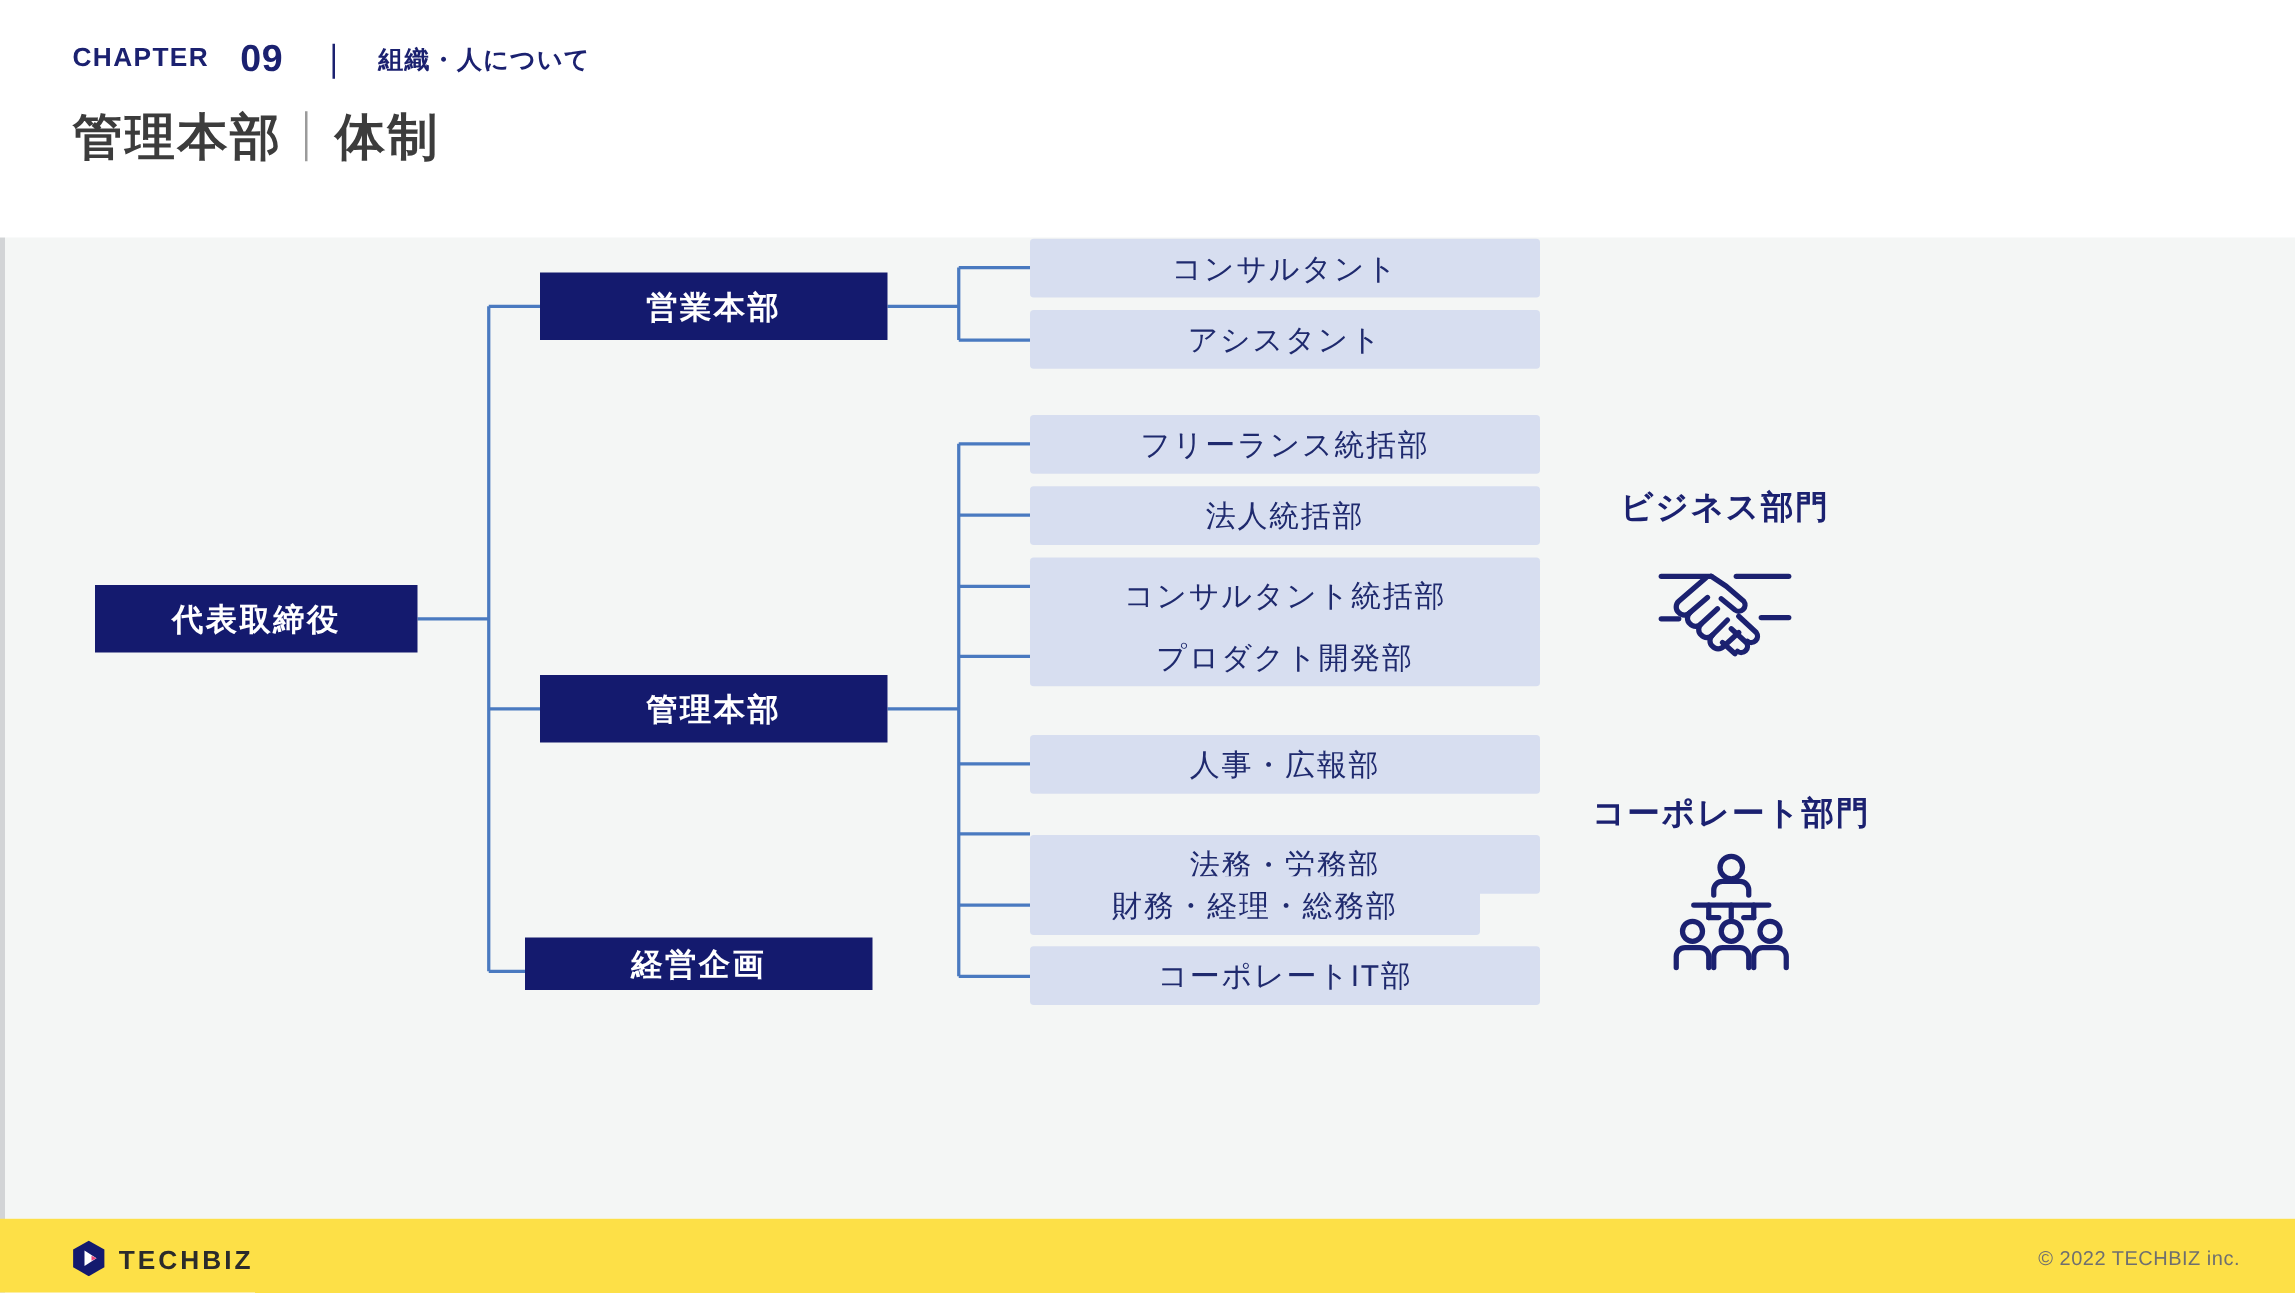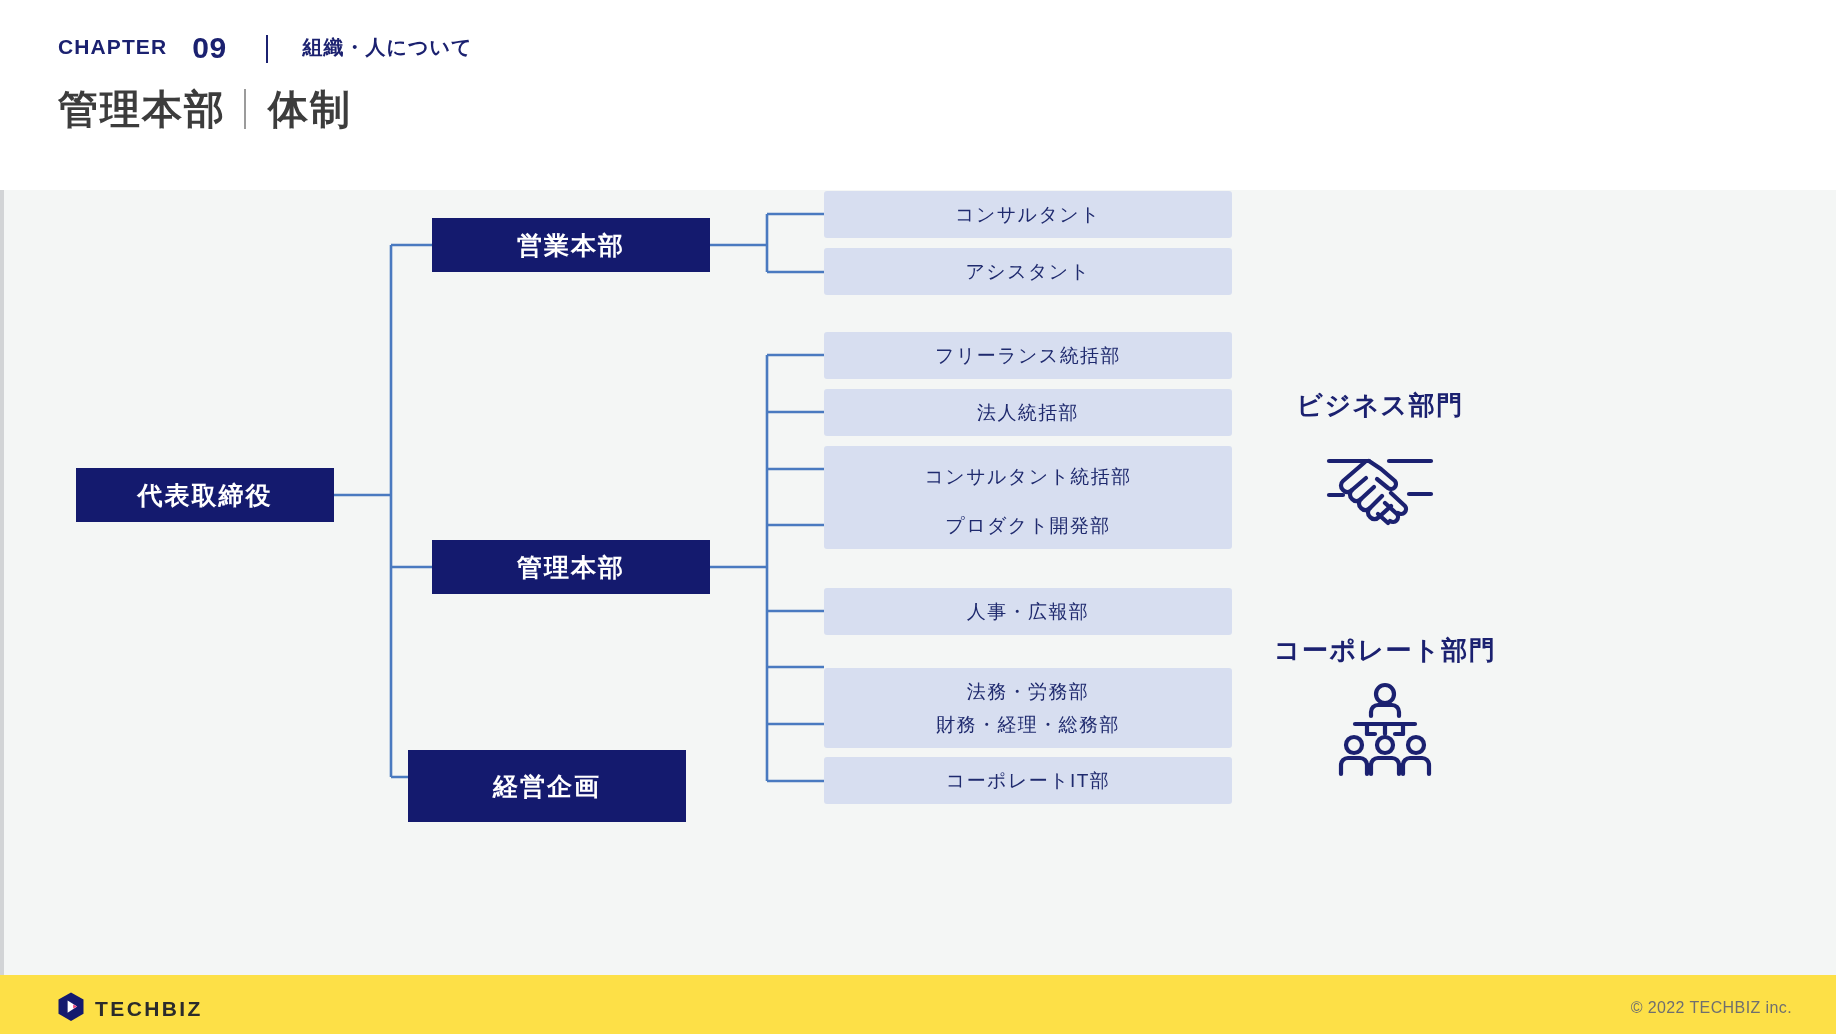--- a/index.html
+++ b/index.html
@@ -108,42 +108,42 @@
     background: #141a6e;
     color: #ffffff;
     font-size: 25px;
     font-weight: bold;
     letter-spacing: 2px;
     text-align: center;
   }
   .node-light {
     background: #d7def0;
     color: #1f2a6e;
-    font-size: 19px;
+    font-size: 24px;
     font-weight: normal;
     letter-spacing: 1.4px;
     border-radius: 3px;
   }
 
   
   .n-root   { left: 76px;  top: 468px; width: 258px; height: 54px; }
   
   .n-sales  { left: 432px; top: 218px; width: 278px; height: 54px; }
   .n-admin  { left: 432px; top: 540px; width: 278px; height: 54px; }
-  .n-plan   { left: 408px; top: 750px; width: 278px; height: 72px; }
+  .n-plan   { left: 420px; top: 750px; width: 278px; height: 42px; }
   
   .n-l0 { left: 824px; top: 191px; width: 408px; height: 47px; }
   .n-l1 { left: 824px; top: 248px; width: 408px; height: 47px; }
   .n-l2 { left: 824px; top: 332px; width: 408px; height: 47px; }
   .n-l3 { left: 824px; top: 389px; width: 408px; height: 47px; }
   .n-l4 { left: 824px; top: 446px; width: 408px; height: 62px; }
   .n-l5 { left: 824px; top: 502px; width: 408px; height: 47px; }
   .n-l6 { left: 824px; top: 588px; width: 408px; height: 47px; }
   .n-l7 { left: 824px; top: 644px; width: 408px; height: 47px; margin-top: 24px; }
-  .n-l8 { left: 824px; top: 701px; width: 408px; height: 47px; }
+  .n-l8 { left: 824px; top: 701px; width: 360px; height: 47px; }
   .n-l9 { left: 824px; top: 757px; width: 408px; height: 47px; }
 
   
   .wires {
     position: absolute;
     left: 0; top: 0;
     width: 1836px; height: 1034px;
     pointer-events: none;
   }
 

